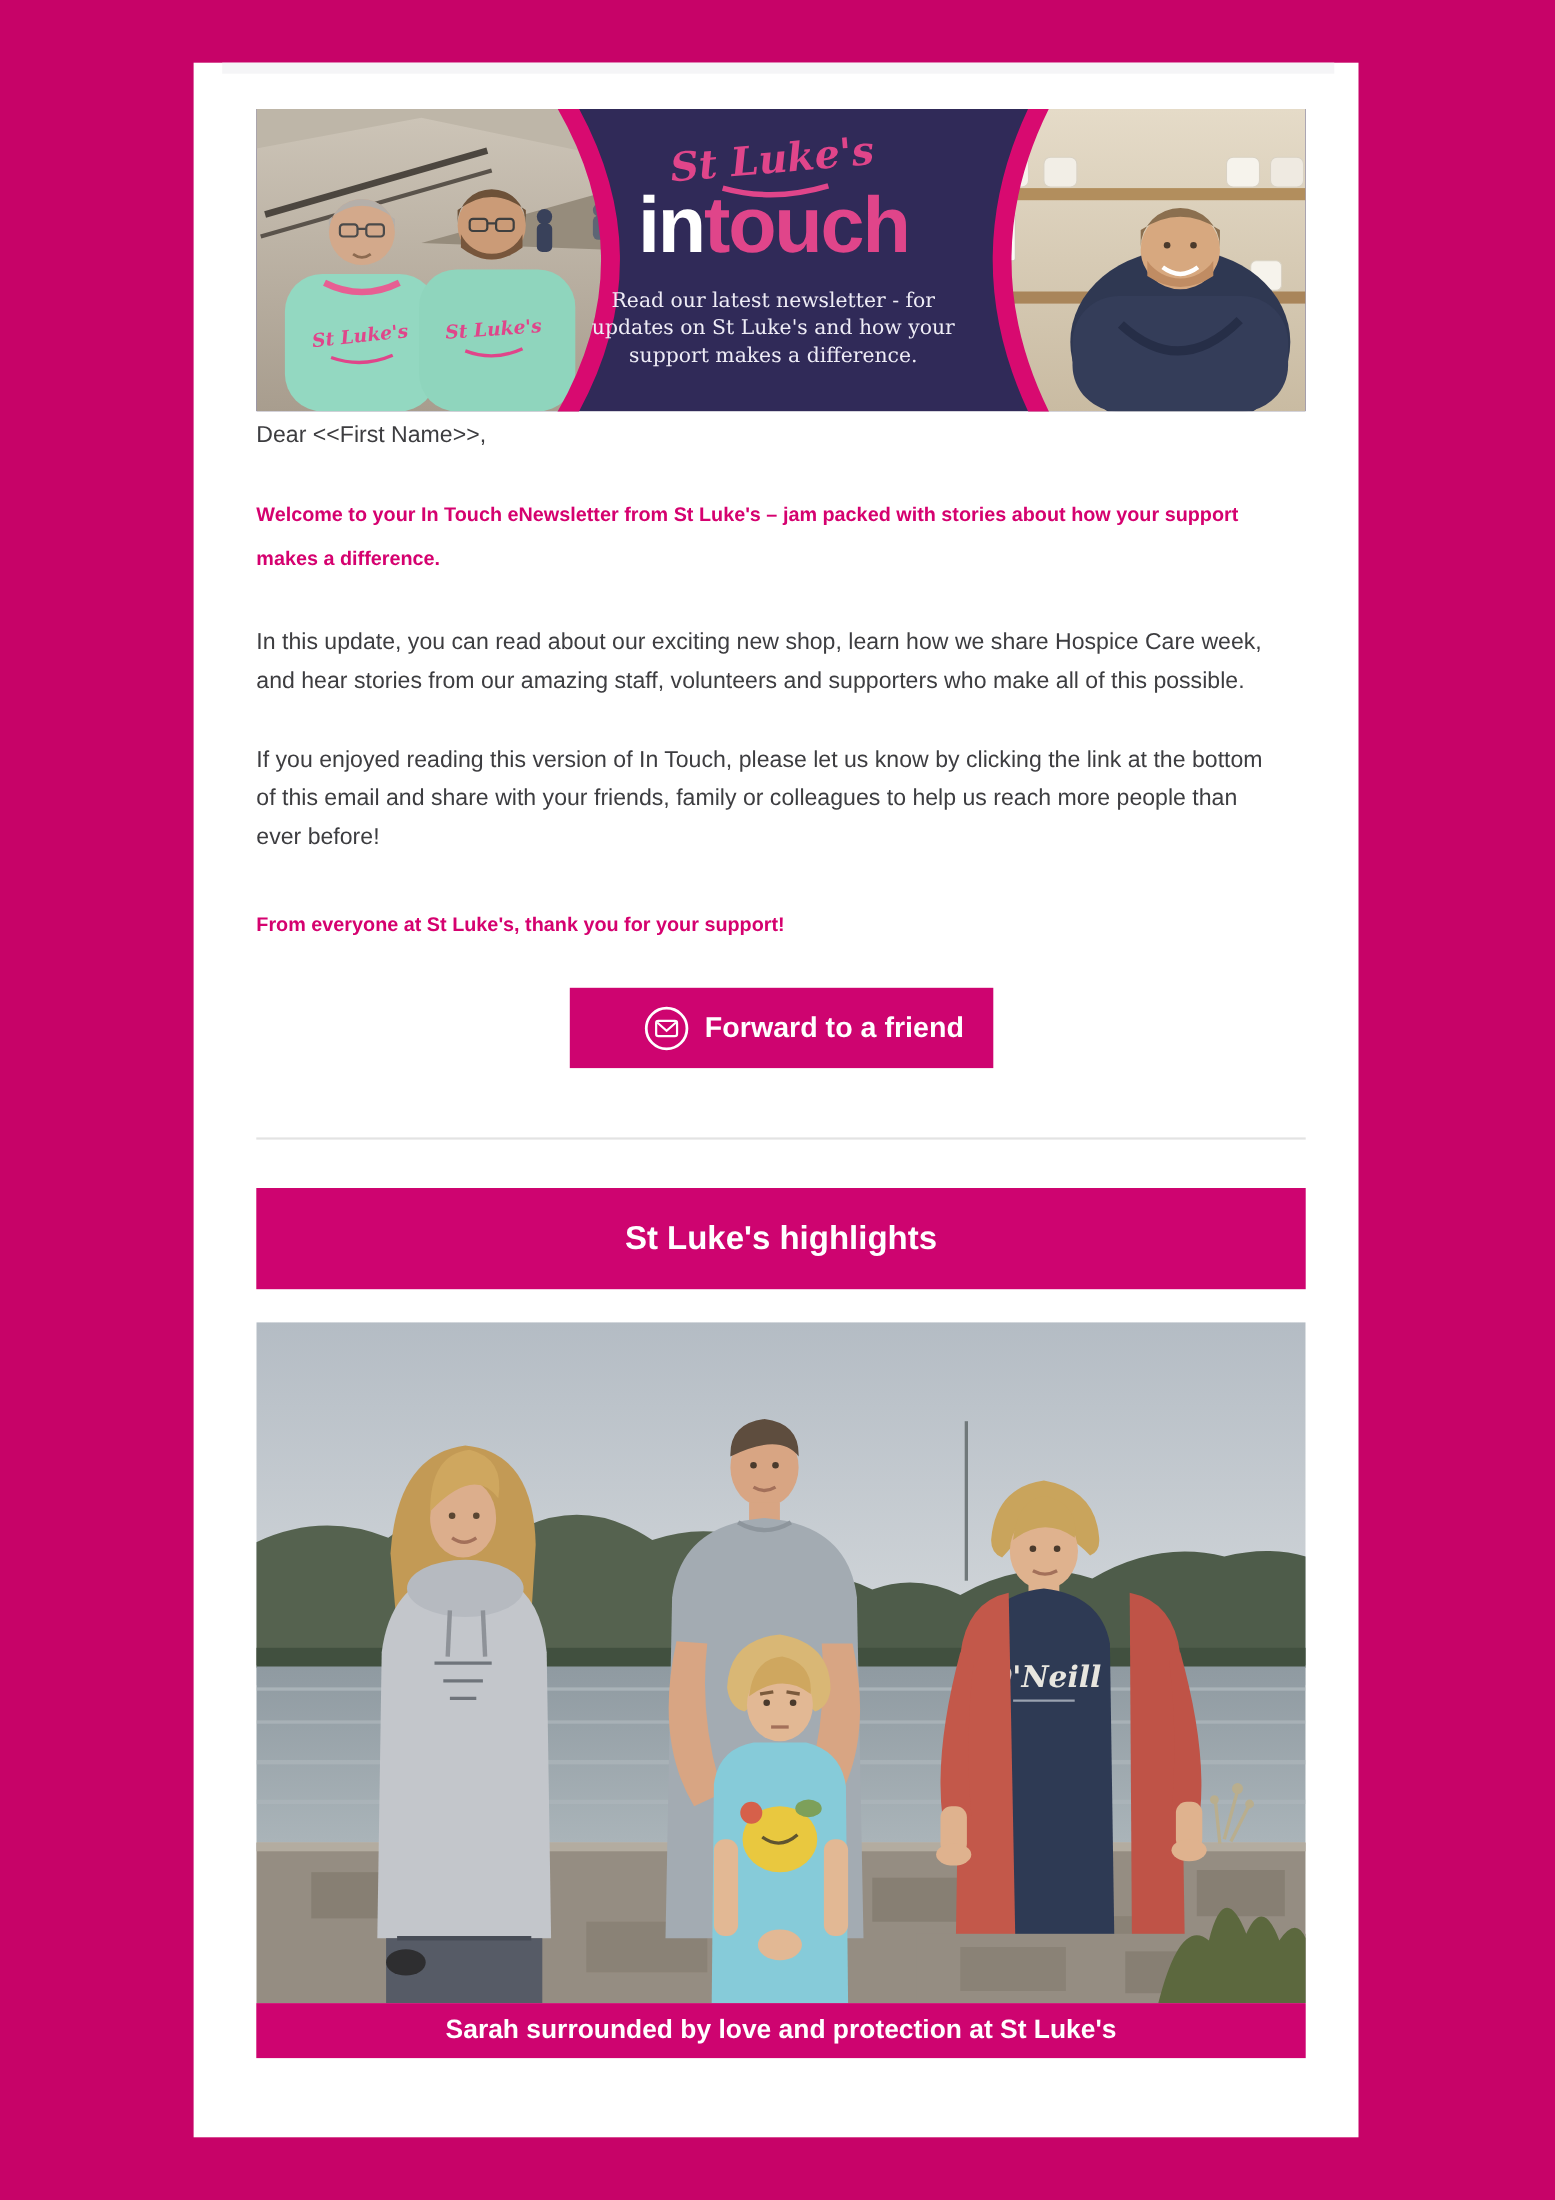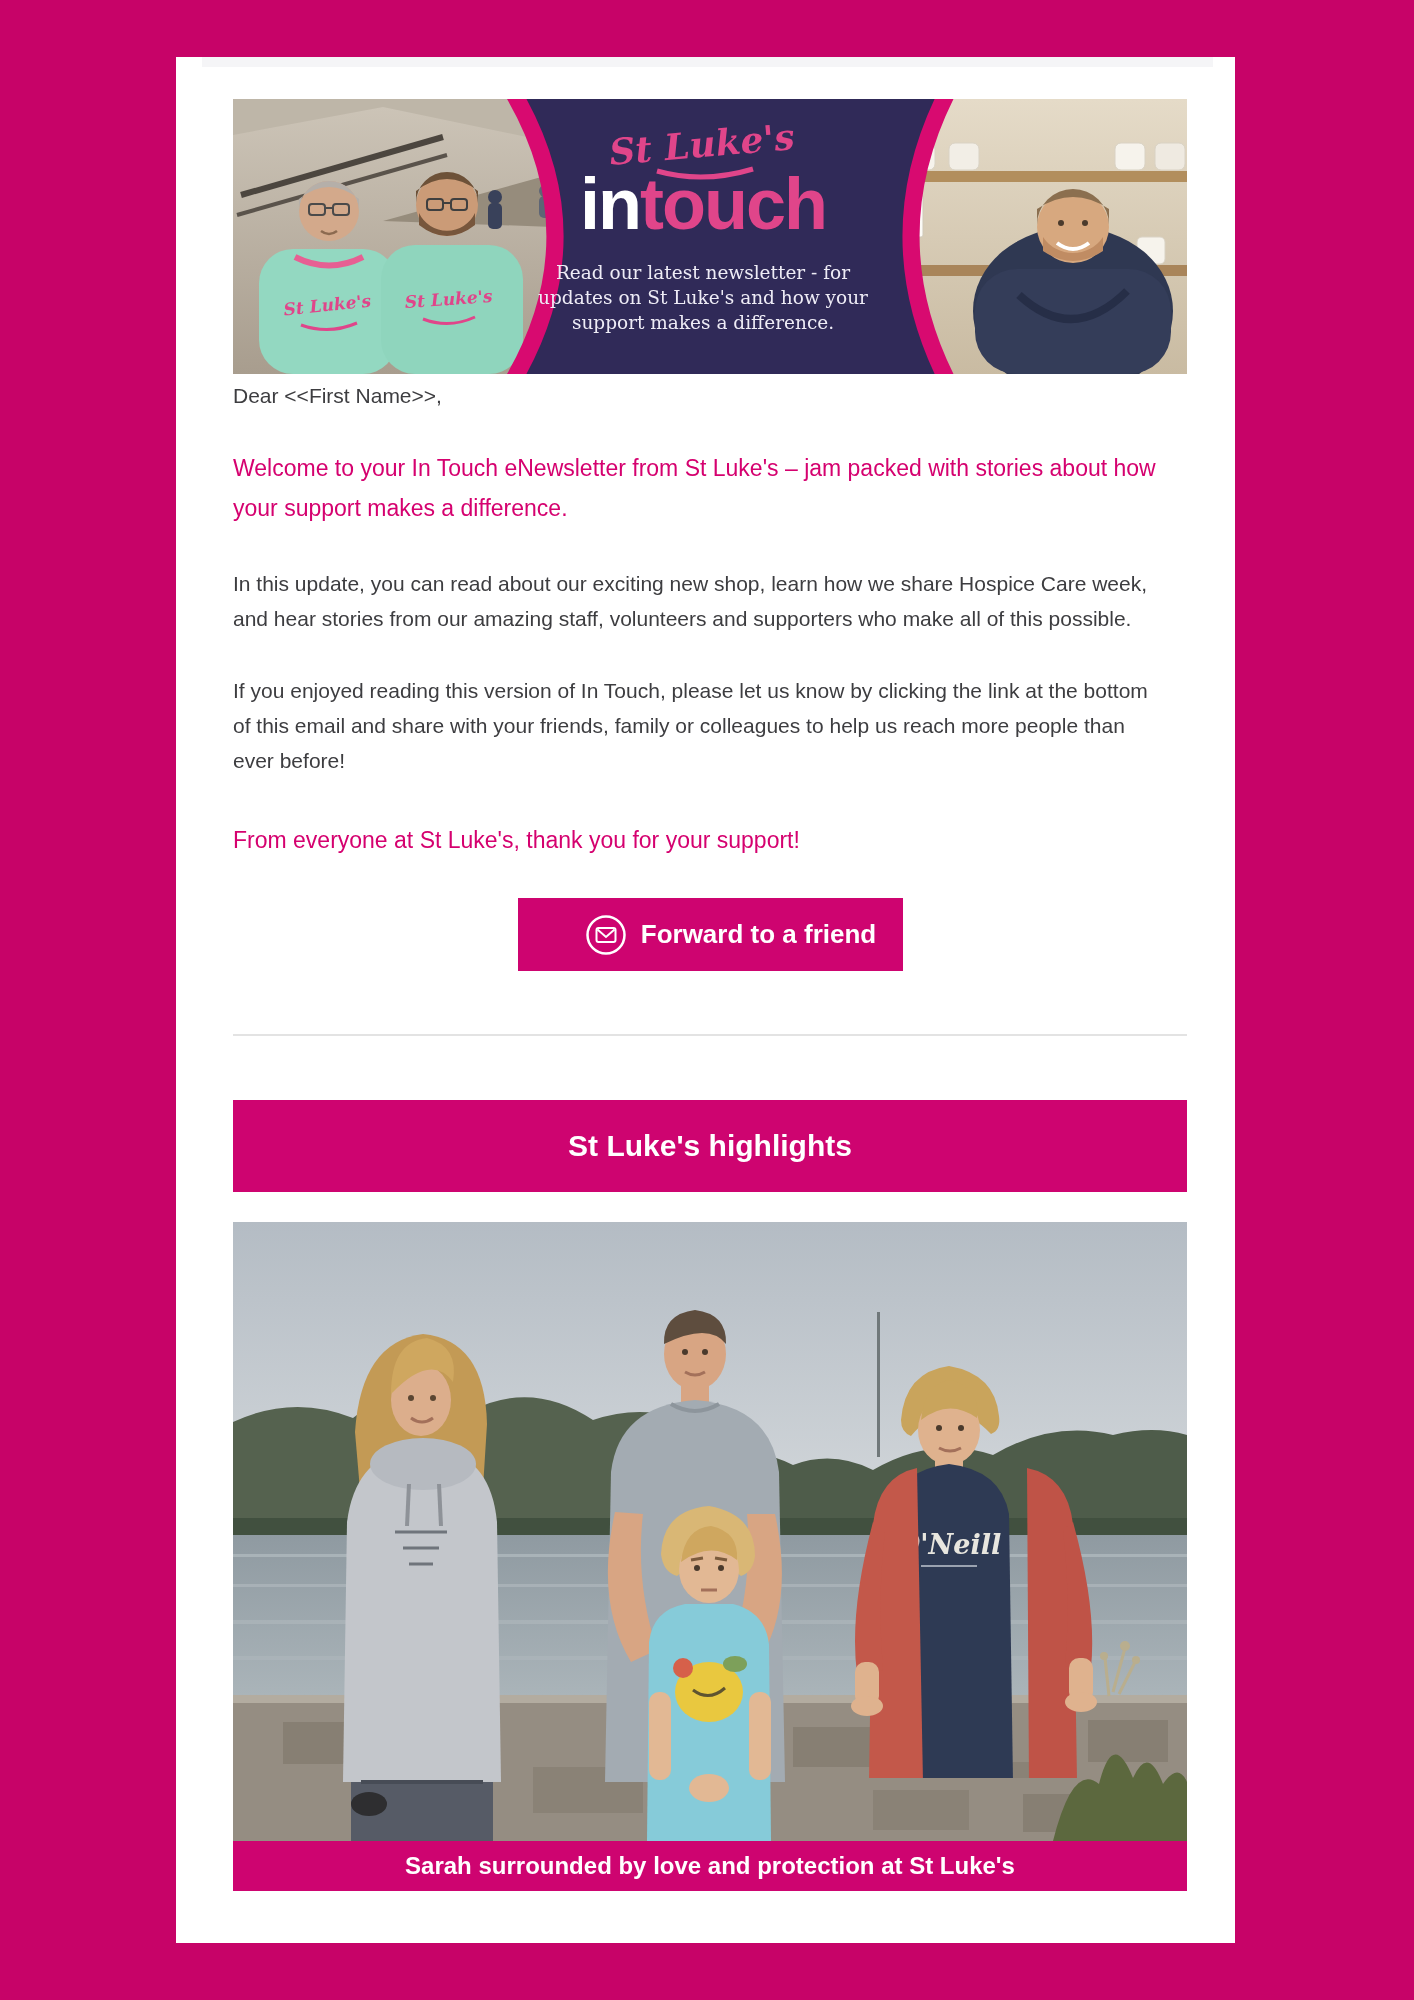--- a/index.html
+++ b/index.html
@@ -8,36 +8,36 @@
     background:#c70368;
     font-family:"Liberation Sans",sans-serif;
   }
   .card{position:absolute;left:176px;top:57px;width:1059px;height:1886px;background:#ffffff;}
   .preheader{position:absolute;top:0;left:26px;width:1011px;height:10px;background:#f5f5f7;}
   .banner{position:absolute;left:57px;top:42px;width:954px;height:275px;}
   .banner svg{display:block;width:954px;height:275px;}
   .textcol{position:absolute;left:57px;top:317px;width:954px;}
   .textcol p{max-width:924px;}
   p.body-text{font-size:21px;line-height:35px;color:#3d3d40;margin:0;}
-  p.pink-text{font-size:23px;line-height:40px;color:#d5016f;font-weight:normal;margin:0;}
+  p.pink-text{font-size:18px;line-height:40px;color:#d5016f;font-weight:bold;margin:0;}
   .greet{margin-top:4px !important;}
   .welcome{margin-top:35px !important;}
   .para1{margin-top:38px !important;}
   .para2{margin-top:37px !important;}
   .thanks{margin-top:42px !important;}
   .btnrow{margin-top:38px;display:flex;justify-content:center;}
   .forward-btn{
     width:345px;height:73px;background:#ce0470;color:#ffffff;
     display:flex;align-items:center;justify-content:center;gap:13px;
     font-size:26px;font-weight:bold;text-decoration:none;cursor:pointer;border:none;padding-left:40px;
   }
   .forward-btn svg{display:block;}
   .divider{margin:63px 0 0 0;border:none;border-top:2px solid #e3e3e3;width:954px;}
   .section-head{
-    margin-top:64px;width:954px;height:92px;background:#ce0470;
+    margin-top:44px;width:954px;height:92px;background:#ce0470;
     display:flex;align-items:center;justify-content:center;
     color:#ffffff;font-size:30px;font-weight:bold;
   }
   .photo-block{margin-top:30px;width:954px;}
   .photo-block svg{display:block;width:954px;height:619px;}
   .photo-caption{
     width:954px;height:50px;background:#ce0470;
     display:flex;align-items:center;justify-content:center;
     color:#ffffff;font-size:24px;font-weight:bold;
   }

